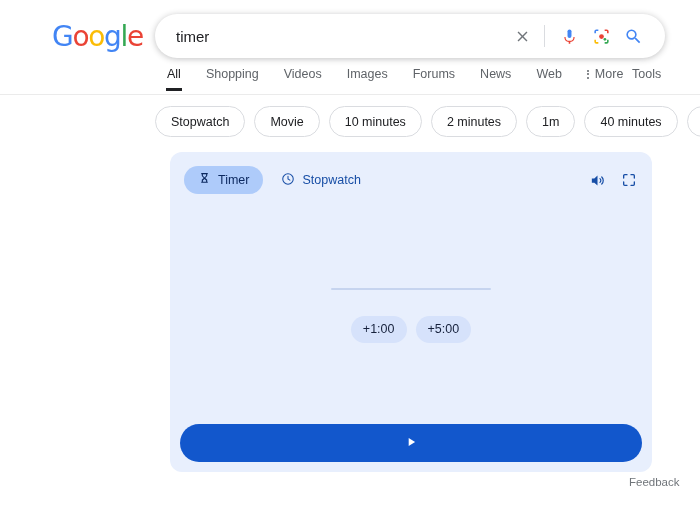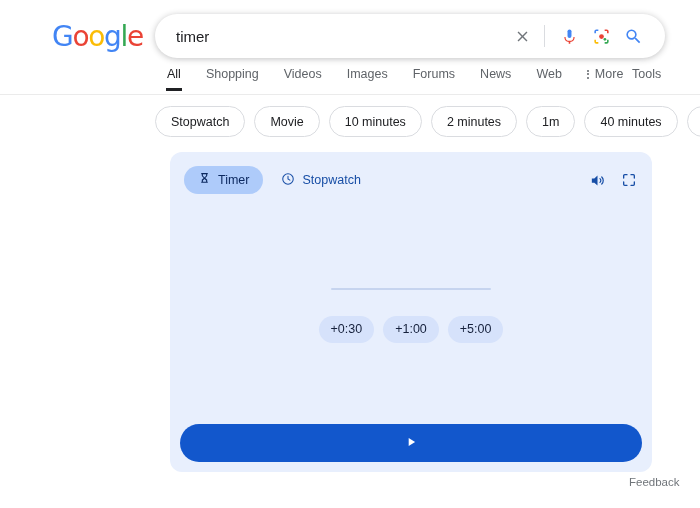--- a/index.html
+++ b/index.html
@@ -376,21 +376,20 @@
           <path fill="none" stroke="#174ea6" stroke-width="2" stroke-linecap="round" d="M4 9V5.5A1.5 1.5 0 0 1 5.5 4H9M15 4h3.5A1.5 1.5 0 0 1 20 5.5V9M20 15v3.5a1.5 1.5 0 0 1-1.5 1.5H15M9 20H5.5A1.5 1.5 0 0 1 4 18.5V15"></path>
         </svg>
       </button>
     </div>
   </div>
 
   <div class="timer-face">
     <div class="timer-underline"></div>
 
     <div class="add-row">
-      <button class="add-chip">+0:30</button>
       <button class="add-chip">+1:00</button>
       <button class="add-chip">+5:00</button>
     </div>
   </div>
 
   <button class="start-btn">
     <span>
       <svg width="14" height="14" viewBox="0 0 24 24" aria-hidden="true">
         <path fill="#ffffff" d="M8 5v14l11-7z"></path>
       </svg>

